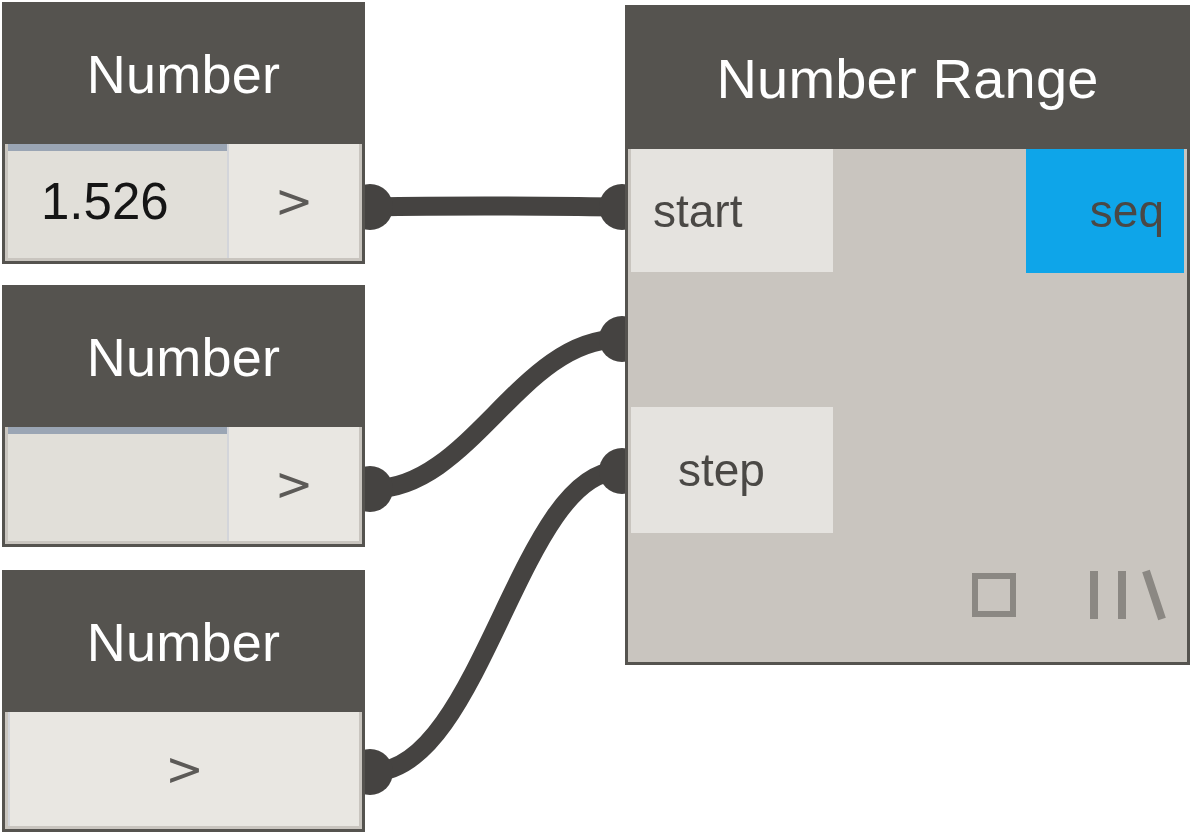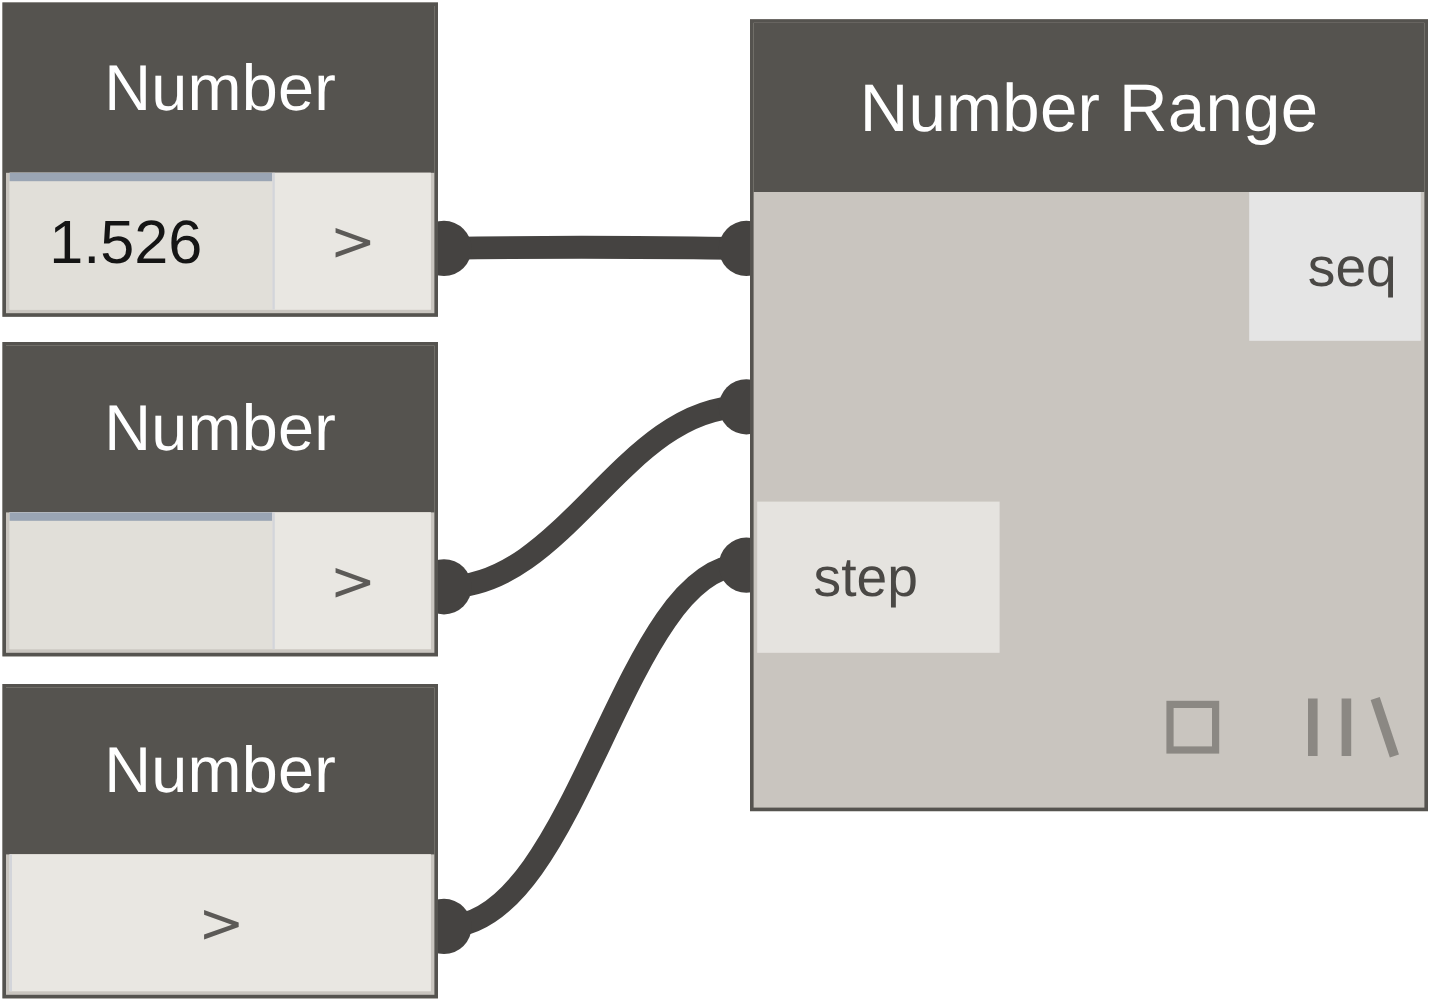--- a/index.html
+++ b/index.html
@@ -97,21 +97,21 @@
   .chevron {
     font-size: 46px;
     color: #5c5a57;
     line-height: 1;
     font-family: "DejaVu Sans", sans-serif;
   }
 
   
   #node-number-range {
     left: 625px;
-    top: 16px;
+    top: 5px;
     width: 565px;
     height: 660px;
   }
   #node-number-range .node-header {
     height: 141px;
     line-height: 141px;
     font-size: 56px;
   }
   .nr-body {
     position: absolute;
@@ -133,26 +133,26 @@
     padding-left: 22px;
     border-bottom: 3px solid #c9c5bf;
   }
   .port-label {
     font-size: 46px;
     color: #4a4845;
     line-height: 1;
   }
   .port-out {
     right: 0;
-    width: 143px;
+    width: 158px;
     height: 124px;
     top: 0;
     justify-content: flex-end;
     padding-right: 20px;
-    background: #e5e5e5;
+    background: #0ea5e9;
   }
   #port-start { top: 0; }
   #port-end   { top: 129px; }
   #port-step  { top: 258px; border-bottom: none; padding-left: 47px; }
 
   
   .nr-footer {
     position: absolute;
     right: 18px;
     bottom: 38px;
@@ -229,20 +229,23 @@
         <span class="chevron">&gt;</span>
       </div>
     </div>
   </div>
 
   <div class="node" id="node-number-range">
     <div class="node-header">Number Range</div>
 
     <div class="nr-body">
 
+      <div class="port port-in" id="port-start">
+        <span class="port-label">start</span>
+      </div>
 
 
       <div class="port port-in" id="port-step">
         <span class="port-label">step</span>
       </div>
 
       <div class="port port-out" id="port-seq">
         <span class="port-label">seq</span>
       </div>
 

